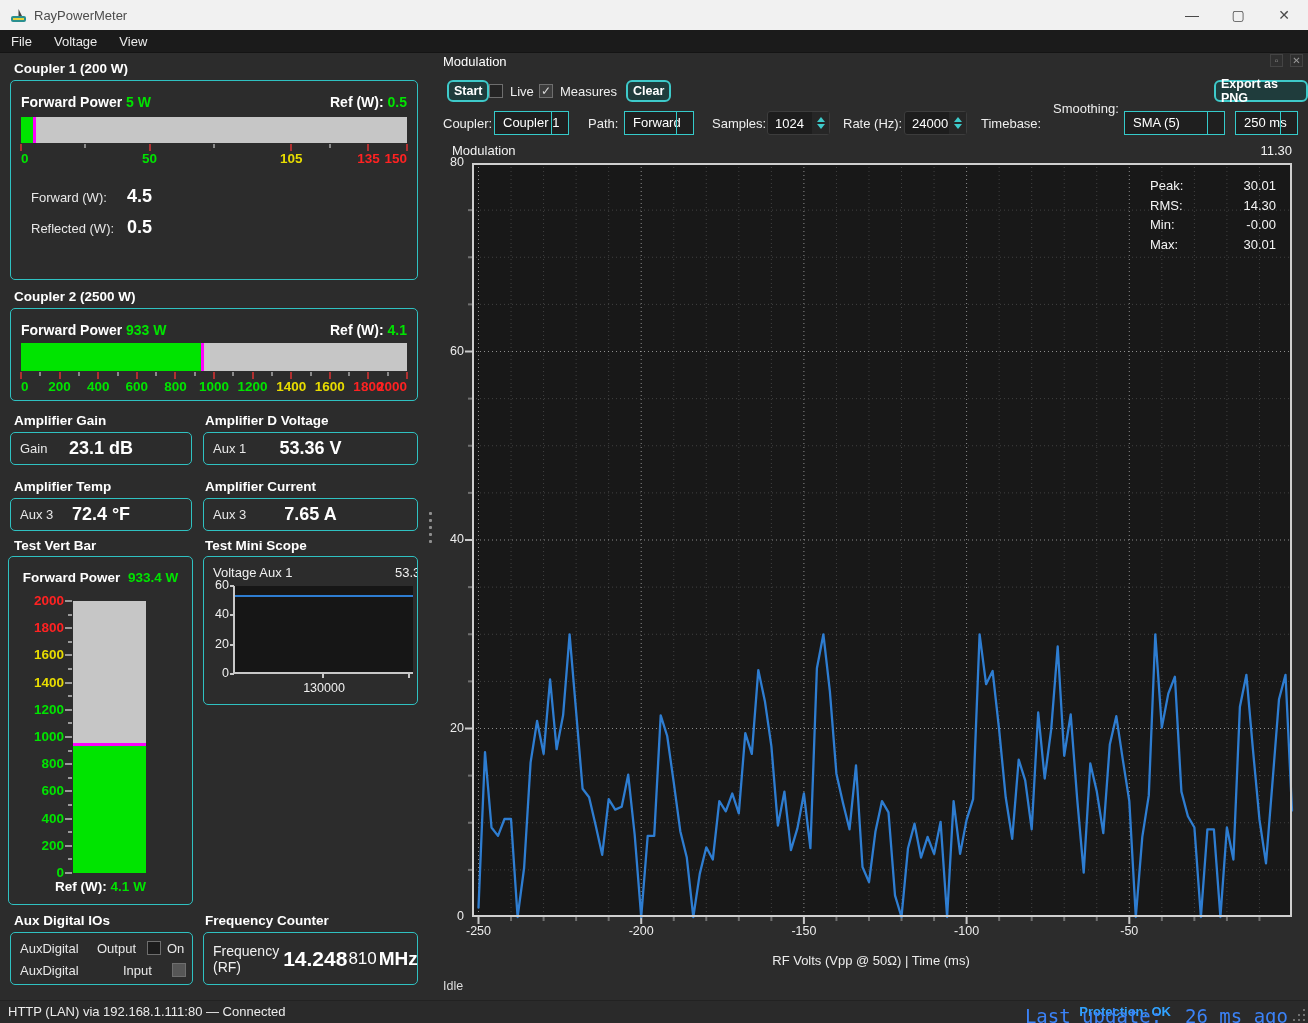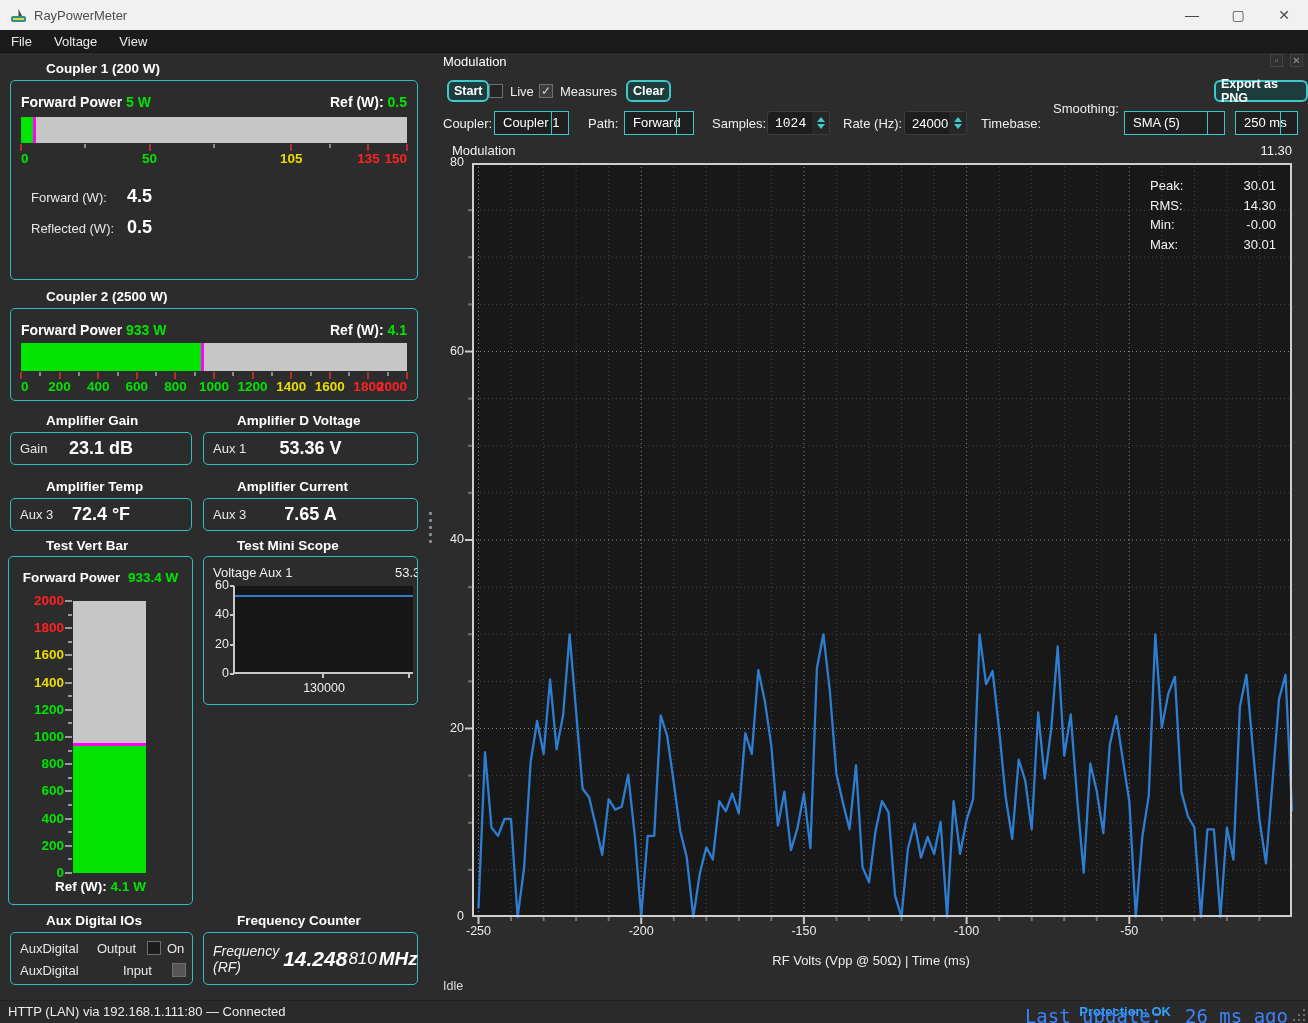--- a/index.html
+++ b/index.html
@@ -13,21 +13,21 @@
   #titlebar .title { margin-left:34px; font-size:13px; color:#4c4c4c; }
   #titlebar .appicon { position:absolute; left:10px; top:7px; width:17px; height:17px; }
   .winbtn { position:absolute; top:0; width:46px; height:30px; display:flex; align-items:center;
             justify-content:center; color:#4a4a4a; font-size:14px; }
   
   #menubar { position:absolute; left:0; top:30px; width:1308px; height:23px; background:#1b1b1b;
              display:flex; align-items:center; border-bottom:1px solid #141414;}
   #menubar .mitem { padding:0 11px; font-size:13px; color:#ececec; height:100%; display:flex; align-items:center;}
 
   
-  .grpheader { position:absolute; font-size:13.5px; font-weight:bold; color:#ffffff;margin-left:32px; }
+  .grpheader { position:absolute; font-size:13.5px; font-weight:bold; color:#ffffff; }
   .grpbox { position:absolute; border:1px solid #2fc1c1; border-radius:5px; background:transparent; }
   .lbl { color:#e8e8e8; font-size:13px; }
   .bigval { color:#ffffff; font-size:18px; font-weight:bold; }
 
   
   .hbar { position:absolute; background:#c6c6c6; }
   .hbar .fill { position:absolute; left:0; top:0; bottom:0; background:#00e400; }
   .hbar .marker { position:absolute; top:0; bottom:0; width:3px; background:#ff00ff; }
   .tickrow { position:absolute; height:7px; }
   .tickrow .tk { position:absolute; top:0; width:2px; }
@@ -325,21 +325,21 @@
     <span class="lbl" style="position:absolute; left:86px; top:8px;">Output</span>
     <div class="chk" style="position:absolute; left:136px; top:8px; background:#1c1c1c;"></div>
     <span class="lbl" style="position:absolute; left:156px; top:8px;">On</span>
     <span class="lbl" style="position:absolute; left:9px; top:30px;">AuxDigital</span>
     <span class="lbl" style="position:absolute; left:112px; top:30px;">Input</span>
     <div class="chk" style="position:absolute; left:161px; top:30px; background:#565656;"></div>
   </div>
 
   <div class="grpheader" style="left:205px; top:913px;">Frequency Counter</div>
   <div class="grpbox" style="left:203px; top:932px; width:215px; height:53px;">
-    <div style="position:absolute; left:9px; top:0; height:100%; display:flex; align-items:center; gap:4px;font-style:italic;">
+    <div style="position:absolute; left:9px; top:0; height:100%; display:flex; align-items:center; gap:4px;">
       <span style="font-size:14px; color:#f0f0f0;">Frequency (RF)</span>
       <span style="font-size:21px; font-weight:bold; color:#fff;">14.248</span>
       <span style="font-size:17px; color:#fff; margin-left:-3px;">810</span>
       <span style="font-size:19px; font-weight:bold; color:#fff; margin-left:-2px;">MHz</span>
     </div>
   </div>
 
   <div class="dots" style="left:429px; top:512px;">
     <i></i>
       <i></i>
@@ -364,21 +364,21 @@
   <div class="combo" style="left:494px; top:111px; width:75px;">
     <span class="ctext">Coupler 1</span>
       <span class="csep"></span>
   </div>
   <span class="toollbl" style="left:588px; top:116px;">Path:</span>
   <div class="combo" style="left:624px; top:111px; width:70px;">
     <span class="ctext">Forward</span>
       <span class="csep"></span>
   </div>
   <span class="toollbl" style="left:712px; top:116px;">Samples:</span>
-  <div class="spin" style="left:767px; top:111px; width:63px;font-family:Liberation Mono, monospace;">
+  <div class="spin" style="left:767px; top:111px; width:63px;">
     <span class="stext">1024</span>
     <span class="sbtns">
         <i class="arr up"></i>
         <i class="arr dn"></i>
       </span>
   </div>
   <span class="toollbl" style="left:843px; top:116px;">Rate (Hz):</span>
   <div class="spin" style="left:904px; top:111px; width:63px;">
     <span class="stext">24000</span>
     <span class="sbtns">

